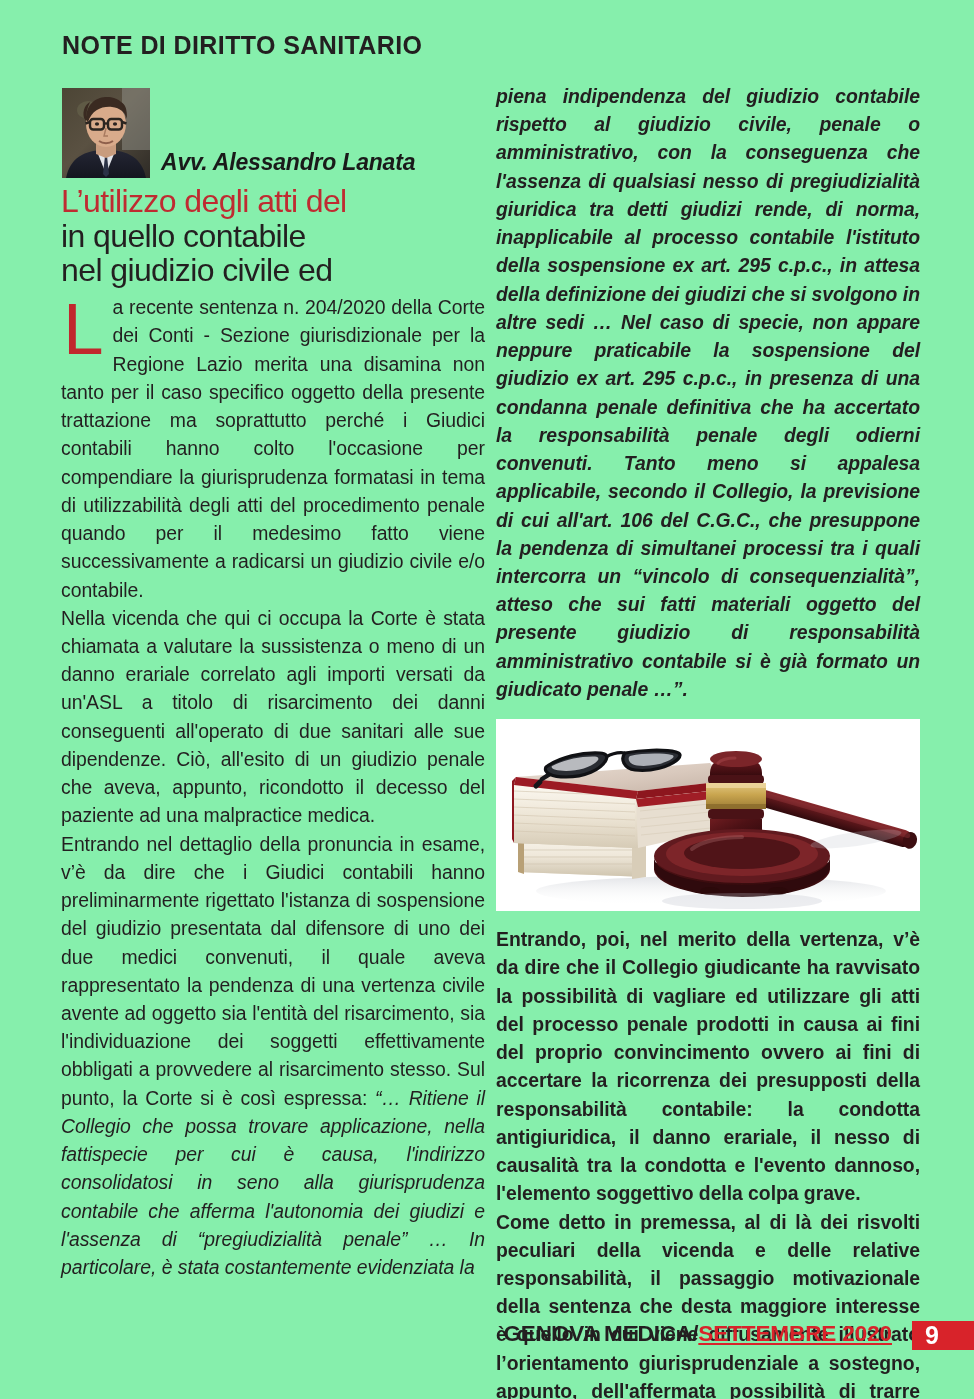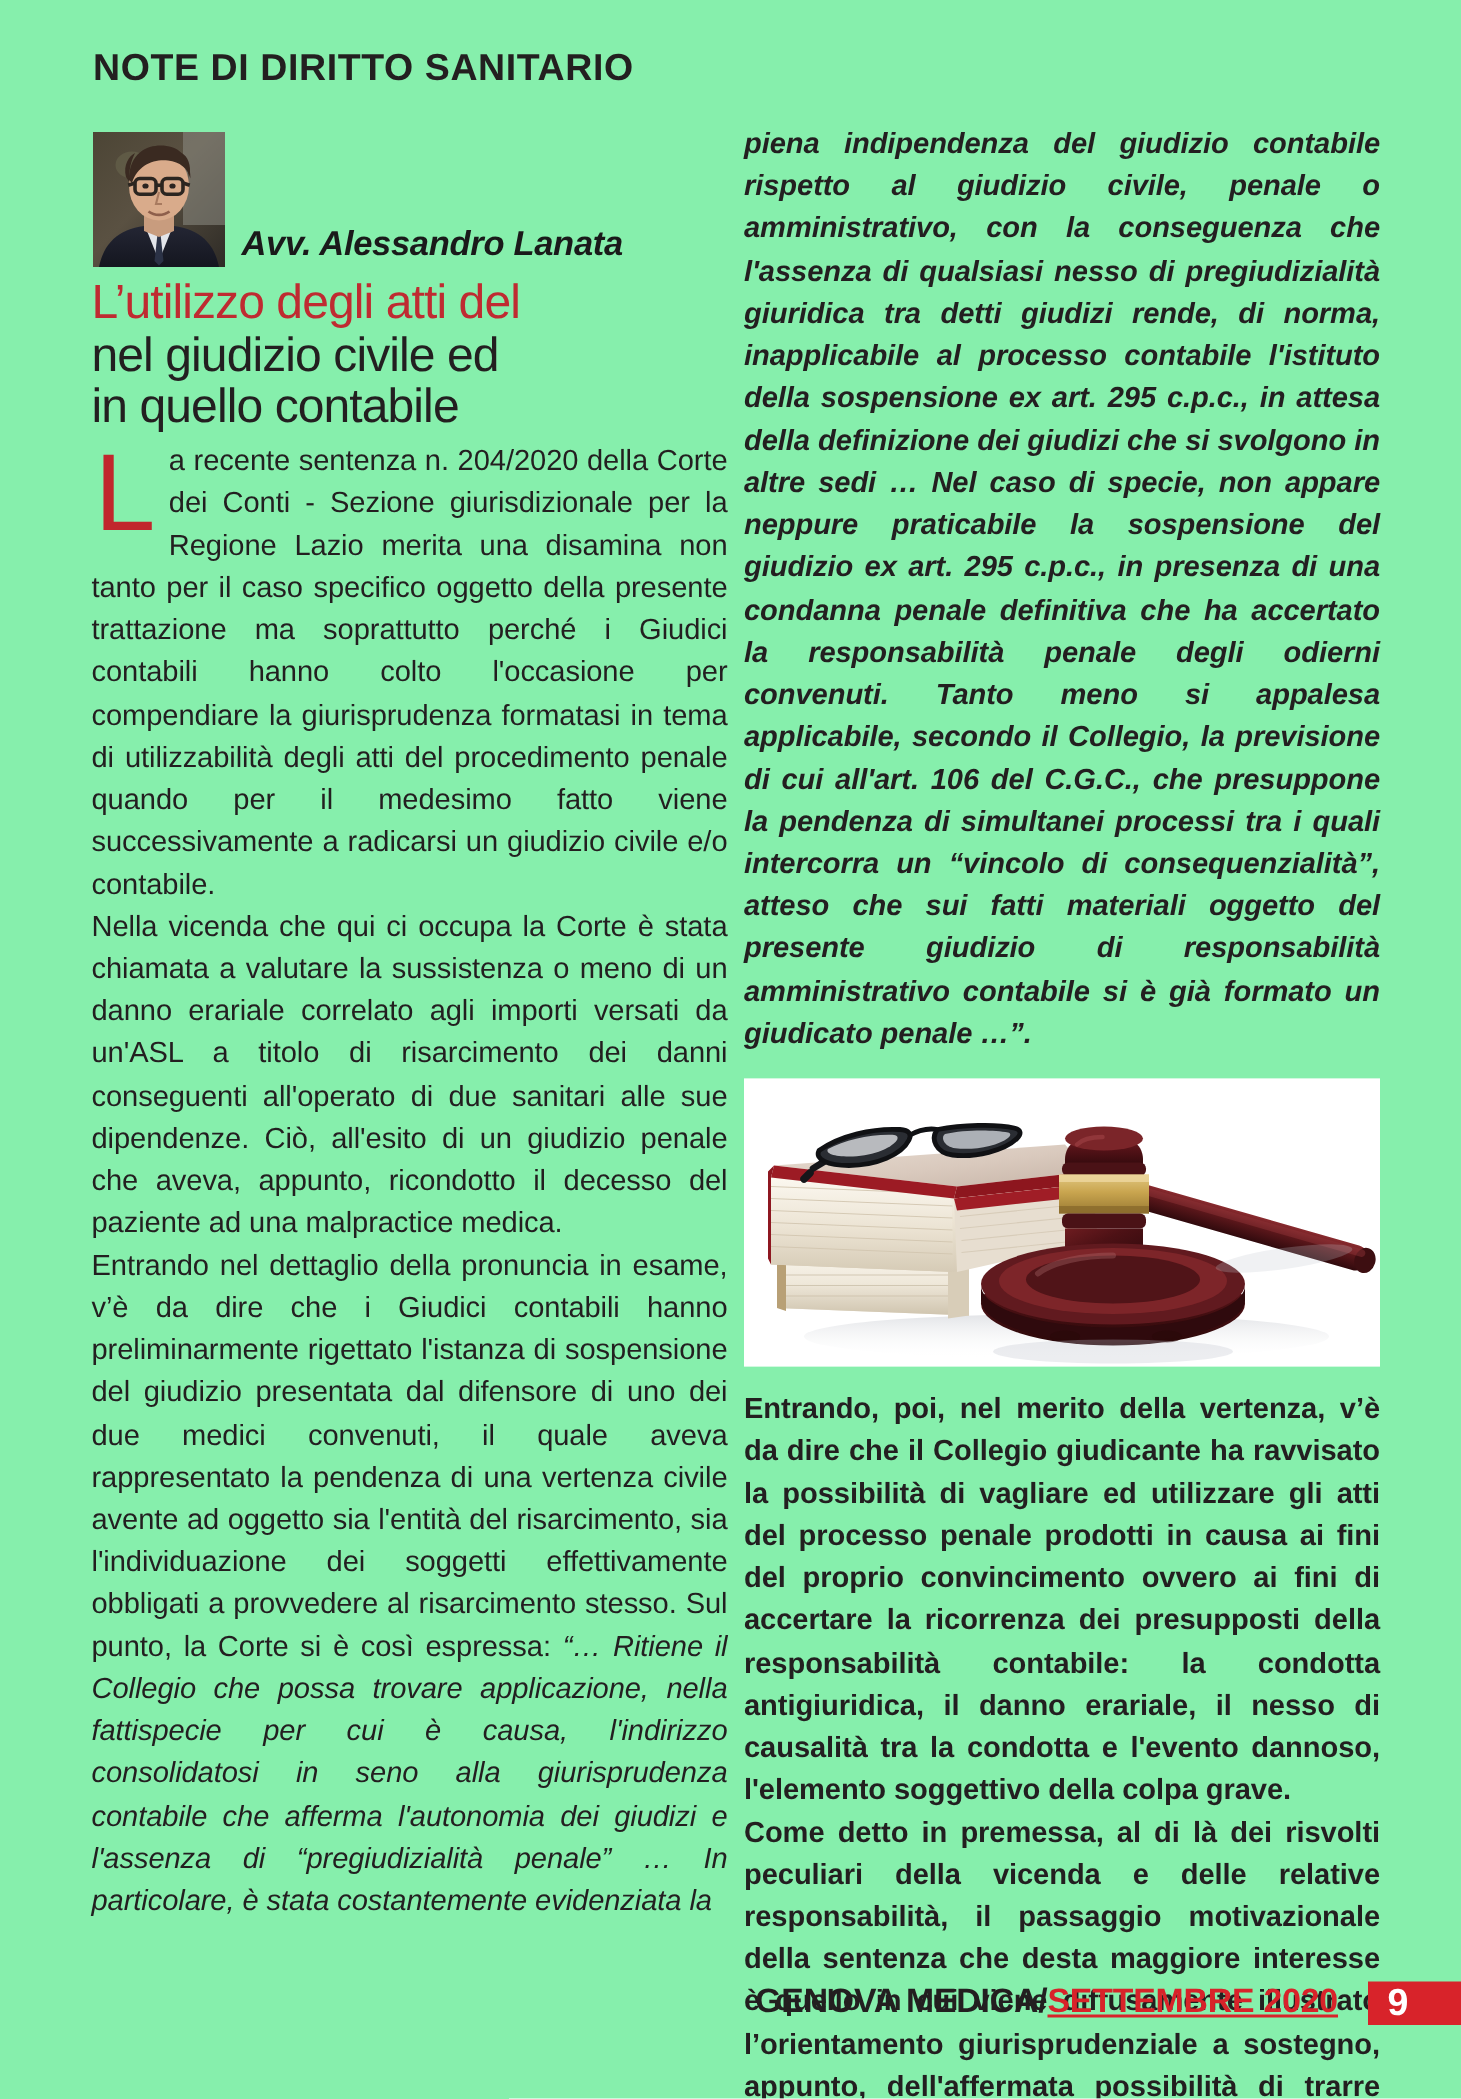--- a/index.html
+++ b/index.html
@@ -203,22 +203,22 @@
 
           <path d="M44 40 L42 48 L46 48" fill="none" stroke="#a87a5f" stroke-width="1.4"></path>
           <path d="M37 53 C41 56 47 56 51 53" fill="none" stroke="#8e5f4b" stroke-width="1.8"></path>
         </svg>
       </div>
       <div class="author-name">Avv. Alessandro Lanata</div>
     </div>
 
     <h1 class="article-title">
       <span class="t-red">L’utilizzo degli atti del</span>
+      <span class="t-dark">in quello contabile</span>
       <span class="t-dark">nel giudizio civile ed</span>
-      <span class="t-dark">in quello contabile</span>
     </h1>
 
     <p class="body-par first-par">
       <span class="dropcap">L</span><span>a recente sentenza n. 204/2020 della Corte dei Conti - Sezione giurisdizionale per la Regione Lazio merita una disamina non tanto per il caso specifico oggetto della presente trattazione ma soprattutto perché i Giudici contabili hanno colto l'occasione per compendiare la giurisprudenza formatasi in tema di utilizzabilità degli atti del procedimento penale quando per il medesimo fatto viene successivamente a radicarsi un giudizio civile e/o contabile.</span>
     </p>
 
     <p class="body-par">Nella vicenda che qui ci occupa la Corte è stata chiamata a valutare la sussistenza o meno di un danno erariale correlato agli importi versati da un'ASL a titolo di risarcimento dei danni conseguenti all'operato di due sanitari alle sue dipendenze. Ciò, all'esito di un giudizio penale che aveva, appunto, ricondotto il decesso del paziente ad una malpractice medica.</p>
 
     <p class="body-par"><span>Entrando nel dettaglio della pronuncia in esame, v’è da dire che i Giudici contabili hanno preliminarmente rigettato l'istanza di sospensione del giudizio presentata dal difensore di uno dei due medici convenuti, il quale aveva rappresentato la pendenza di una vertenza  civile avente ad oggetto sia l'entità del risarcimento, sia l'individuazione dei soggetti effettivamente obbligati a provvedere al risarcimento stesso. Sul punto, la Corte si è così espressa: </span><span class="ital">“… Ritiene il Collegio che possa trovare applicazione, nella fattispecie per cui è causa, l'indirizzo consolidatosi in seno alla giurisprudenza contabile che afferma l'autonomia dei giudizi e l'assenza di “pregiudizialità penale” … In particolare, è stata costantemente evidenziata la</span></p>
 

